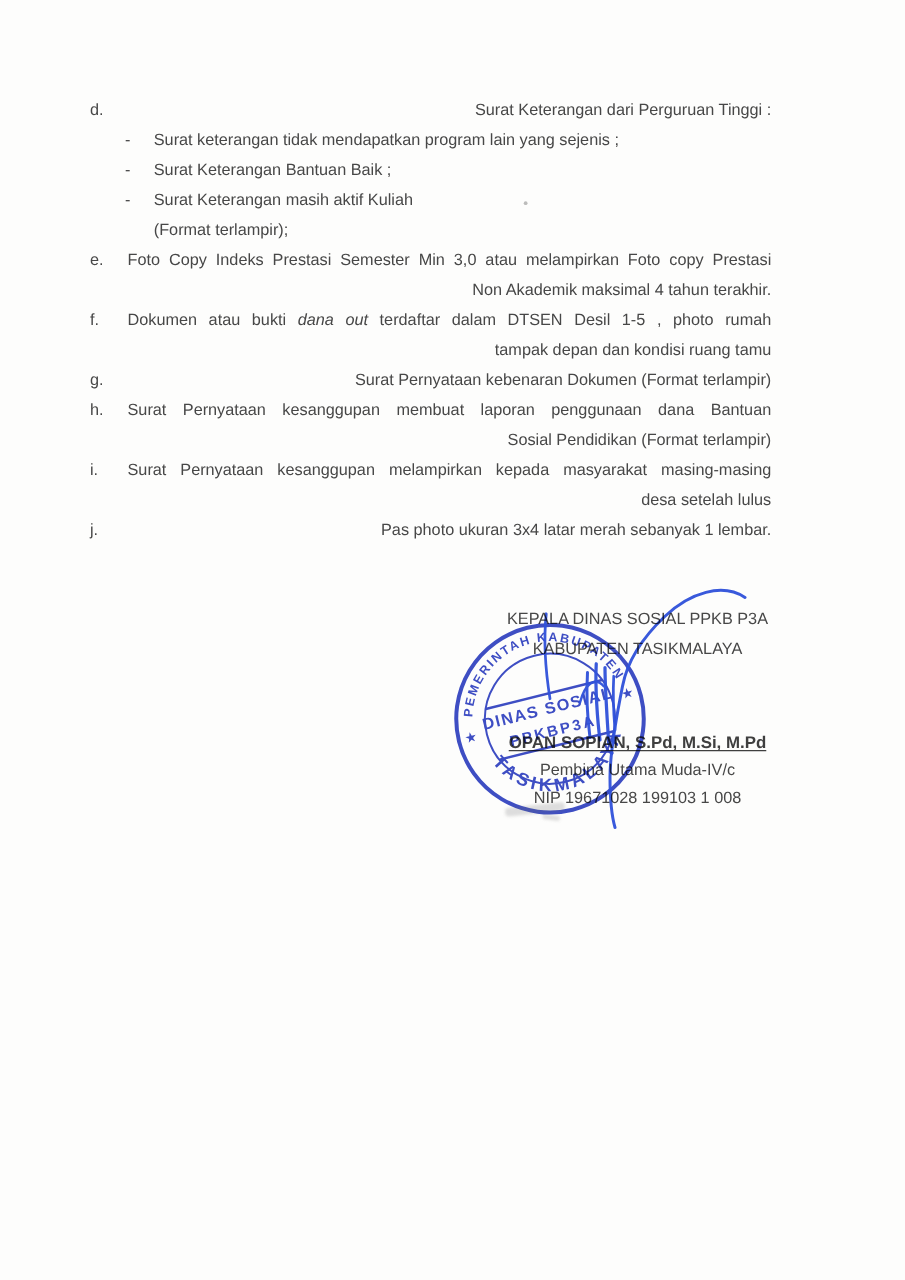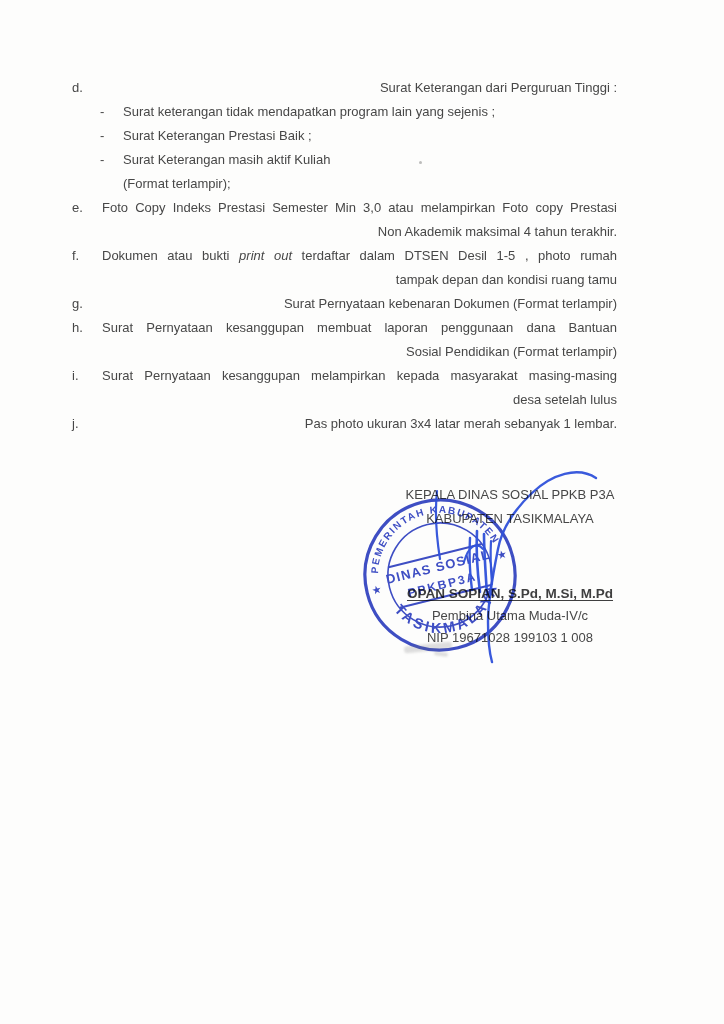--- a/index.html
+++ b/index.html
@@ -51,21 +51,21 @@
       <div class="content">
         <div class="line plain">Surat Keterangan dari Perguruan Tinggi :</div>
       </div>
     </div>
     <div class="sub-row">
       <span class="dash">-</span>
       <span class="subtxt">Surat keterangan tidak mendapatkan program lain yang sejenis  ;</span>
     </div>
     <div class="sub-row">
       <span class="dash">-</span>
-      <span class="subtxt">Surat Keterangan Prestasi Baik  ;</span>
+      <span class="subtxt">Surat Keterangan Bantuan Baik  ;</span>
     </div>
     <div class="sub-row">
       <span class="dash">-</span>
       <span class="subtxt">Surat Keterangan masih aktif Kuliah</span>
     </div>
     <div class="sub-row">
       <span class="dash"></span>
       <span class="subtxt">(Format terlampir);</span>
     </div>
 
@@ -75,21 +75,21 @@
         <div class="line stretch">Foto Copy Indeks Prestasi Semester Min 3,0 atau melampirkan Foto copy Prestasi</div>
         <div class="line plain">Non Akademik maksimal 4 tahun terakhir.</div>
       </div>
     </div>
 
     <div class="row">
       <span class="lbl">f.</span>
       <div class="content">
         <div class="line stretch">
           <span>Dokumen atau bukti</span>
-          <span class="it">print out</span>
+          <span class="it">dana out</span>
           <span>terdaftar dalam DTSEN Desil 1-5 , photo rumah</span>
         </div>
         <div class="line plain">tampak depan dan kondisi ruang tamu</div>
       </div>
     </div>
 
     <div class="row">
       <span class="lbl">g.</span>
       <div class="content">
         <div class="line plain">Surat Pernyataan kebenaran Dokumen (Format terlampir)</div>

